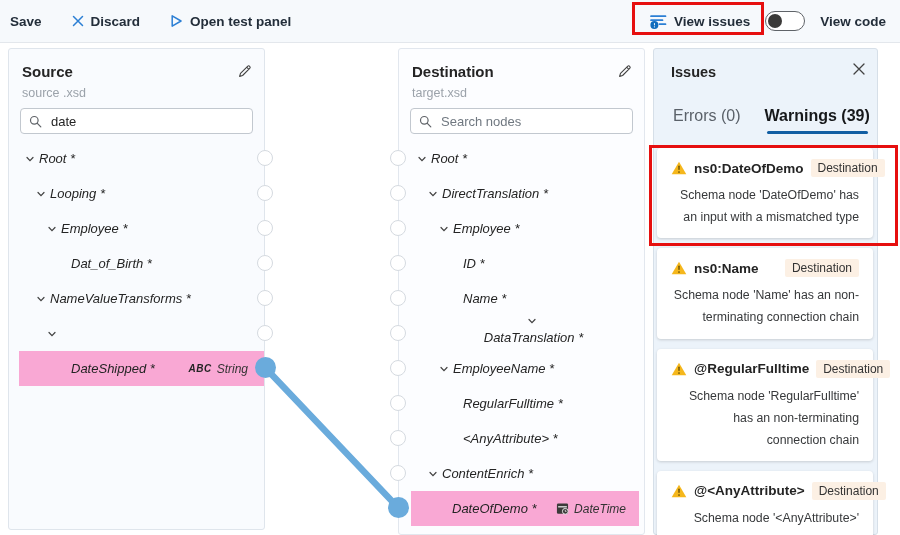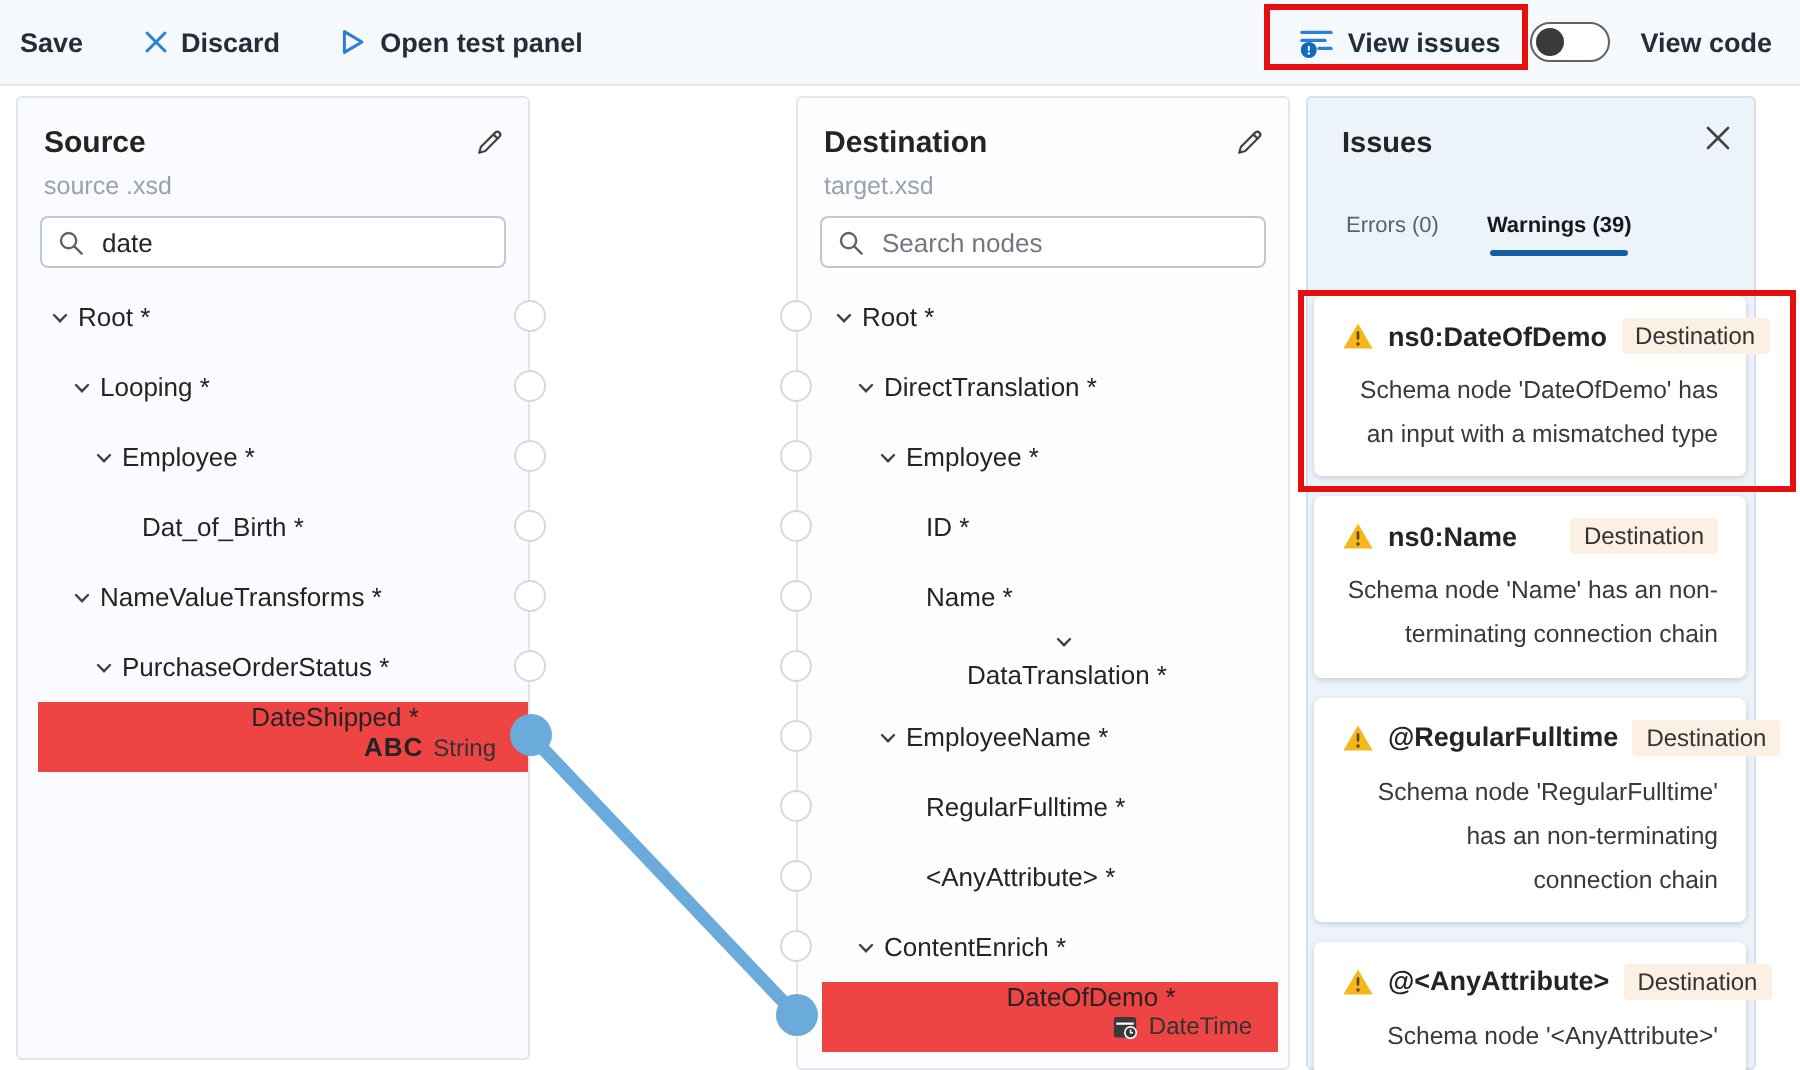--- a/index.html
+++ b/index.html
@@ -24,41 +24,41 @@
   .panel-sub{position:absolute;top:37px;left:13px;font-size:12.5px;color:#9ba2aa;}
   .edit-ic{position:absolute;top:15px;right:12px;cursor:pointer;}
   .searchbox{position:absolute;top:59px;left:11px;right:11px;height:26px;background:#fff;
              border:1px solid #c2c8cf;border-radius:4px;display:flex;align-items:center;
              padding:0 8px;gap:7px;box-sizing:border-box;}
   .searchbox input{border:none;outline:none;flex:1;font-size:13px;color:#242424;background:transparent;
                    font-family:"Liberation Sans","DejaVu Sans",sans-serif;}
   .searchbox input::placeholder{color:#707880;}
   .tree{position:absolute;top:92px;left:0;right:0;}
   .tree-row{height:35px;display:flex;align-items:center;font-size:13px;color:#242424;
-            cursor:pointer;box-sizing:border-box;}
+            cursor:pointer;box-sizing:border-box;font-style:italic;}
   .src-panel .tree-row{margin-left:10px;}
   .dst-panel .tree-row{margin-left:12px;margin-right:5px;}
-  .tree-row.selected{background:#ef4444;flex-direction:column;}
+  .tree-row.selected{background:#f9a8d4;}
   .chev{display:inline-flex;width:14px;flex:0 0 14px;}
   .tree-label{white-space:nowrap;}
   .type-badge{margin-left:auto;display:flex;align-items:center;gap:5px;font-size:12px;color:#333;}
   .src-panel .type-badge{margin-right:16px;}
   .dst-panel .type-badge{margin-right:13px;}
-  .abc{font-weight:700;font-size:13px;letter-spacing:.5px;color:#242424;}
+  .abc{font-weight:700;font-size:10px;letter-spacing:.5px;color:#242424;}
   
   .dot{position:absolute;width:16px;height:16px;border-radius:50%;background:#fff;
        border:1px solid #d5dae0;box-sizing:border-box;z-index:6;cursor:pointer;}
   .dot.filled{width:21px;height:21px;background:#6aabdc;border:none;z-index:7;}
   .overlay{position:absolute;left:0;top:0;z-index:5;pointer-events:none;}
   
   .issues{left:653px;top:48px;width:225px;height:487px;background:#ecf3fa;border:1px solid #d6dfe8;}
   .issues-title{position:absolute;top:15px;left:17px;font-size:14.5px;font-weight:700;color:#242424;}
   .close-ic{position:absolute;top:13px;right:11px;cursor:pointer;}
   .tabs{position:absolute;top:58px;left:19px;display:flex;gap:24px;}
-  .tab{font-size:11px;color:#5a6169;cursor:pointer;padding-bottom:9px;position:relative;}
+  .tab{font-size:16px;color:#5a6169;cursor:pointer;padding-bottom:9px;position:relative;}
   .tab.active{color:#16181a;font-weight:700;}
   .tab.active::after{content:"";position:absolute;left:2px;right:2px;bottom:0;height:3px;
                      border-radius:2px;background:#115ea3;}
   .cards{position:absolute;top:99px;left:3px;right:4px;display:flex;flex-direction:column;gap:10px;}
   .card{background:#fff;border-radius:4px;box-shadow:0 1px 3px rgba(0,0,0,.16);
         padding:11px 14px 10px 14px;cursor:pointer;}
   .card-head{display:flex;align-items:center;gap:7px;}
   .card-name{font-size:13.5px;font-weight:700;color:#242424;white-space:nowrap;}
   .card-badge{margin-left:auto;background:#fcf0e4;color:#333;font-size:12px;padding:2px 7px;border-radius:2px;}
   .card-msg{margin-top:7px;font-size:12.3px;color:#37393b;line-height:1.8;text-align:right;}
@@ -169,21 +169,20 @@
             </svg>
           </span>
           <span class="tree-label">NameValueTransforms *</span>
         </div>
         <div class="tree-row" style="padding-left: 28px;">
           <span class="chev">
             <svg width="10" height="10" viewBox="0 0 10 10">
               <path d="M2 3.5 L5 6.6 L8 3.5" stroke="#424242" stroke-width="1.2" fill="none" stroke-linecap="round"></path>
             </svg>
           </span>
-          <span class="tree-label">PurchaseOrderStatus *</span>
         </div>
         <div class="tree-row selected" style="padding-left: 52px;">
           <span class="tree-label">DateShipped *</span>
           <span class="type-badge">
             <span class="abc" style="display: inline-flex;">ABC</span>
             <span>String</span>
           </span>
         </div>
       </div>
   </div>

